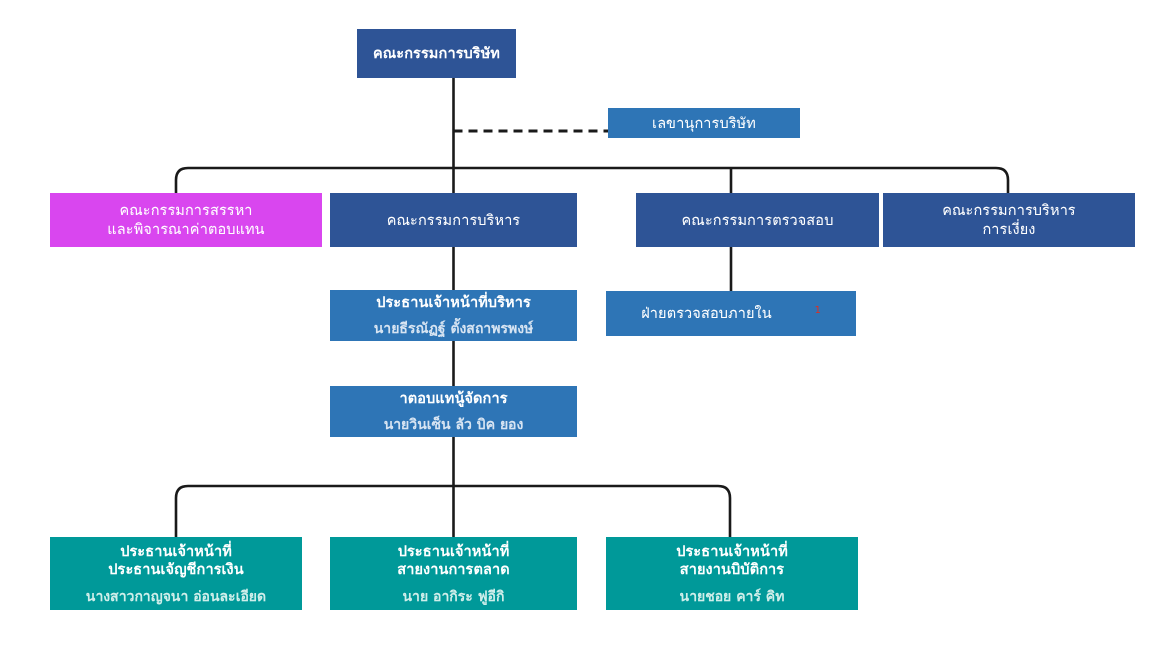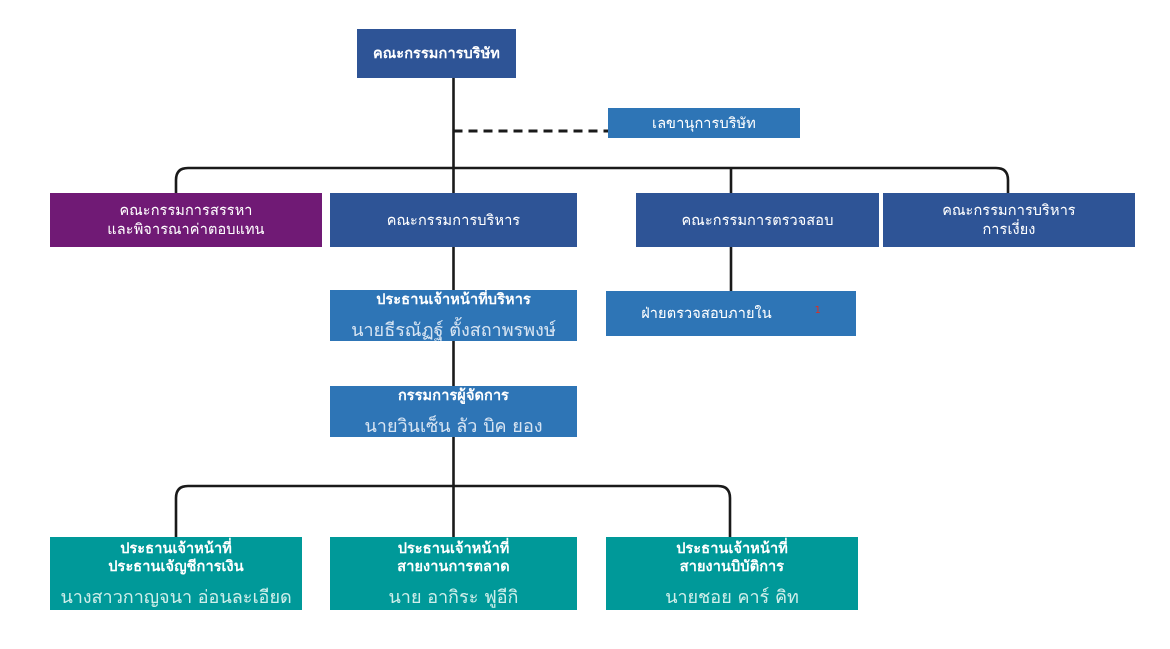--- a/index.html
+++ b/index.html
@@ -43,22 +43,22 @@
     letter-spacing: .1px;
     white-space: nowrap;
   }
   .node .title-plain {
     font-size: 14.5px;
     font-weight: 400;
     letter-spacing: .1px;
     white-space: nowrap;
   }
   .node .subtitle {
-    font-size: 18px;
-    font-weight: 400;
+    font-size: 14px;
+    font-weight: 700;
     color: #d7e4f2;
     margin-top: 9px;
     white-space: nowrap;
   }
   .node.teal .subtitle {
     color: #cfeeea;
   }
   .footnote-mark {
     color: #e03020;
     font-size: 9.5px;
@@ -93,21 +93,21 @@
   </svg>
 
   <div class="node" style="left:357px; top:29px; width:159px; height:49px; background:#2E5496;">
     <div class="title">คณะกรรมการบริษัท</div>
   </div>
 
   <div class="node" style="left:608px; top:108px; width:192px; height:30px; background:#2E75B6;">
     <div class="title-plain">เลขานุการบริษัท</div>
   </div>
 
-  <div class="node" style="left:50px; top:193px; width:272px; height:54px; background:#701a75;">
+  <div class="node" style="left:50px; top:193px; width:272px; height:54px; background:#d946ef;">
     <div class="title-plain">คณะกรรมการสรรหา</div>
     <div class="title-plain">และพิจารณาค่าตอบแทน</div>
   </div>
 
   <div class="node" style="left:330px; top:193px; width:247px; height:54px; background:#2E5496;">
     <div class="title-plain">คณะกรรมการบริหาร</div>
   </div>
 
   <div class="node" style="left:636px; top:193px; width:243px; height:54px; background:#2E5496;">
     <div class="title-plain">คณะกรรมการตรวจสอบ</div>
@@ -124,21 +124,21 @@
   </div>
 
   <div class="node" style="left:606px; top:291px; width:250px; height:45px; background:#2E75B6;">
     <div style="display:flex; align-items:flex-start;gap:41px;">
       <span class="title-plain">ฝ่ายตรวจสอบภายใน</span>
       <span class="footnote-mark">1</span>
     </div>
   </div>
 
   <div class="node" style="left:330px; top:386px; width:247px; height:51px; background:#2E75B6;">
-    <div class="title">กรรมการผู้จัดการ</div>
+    <div class="title">าตอบแทนู้จัดการ</div>
     <div class="subtitle">นายวินเซ็น ลัว บิค ยอง</div>
   </div>
 
   <div class="node teal" style="left:50px; top:537px; width:252px; height:73px; background:#009999;">
     <div class="title">ประธานเจ้าหน้าที่</div>
     <div class="title">ประธานเจัญชีการเงิน</div>
     <div class="subtitle">นางสาวกาญจนา อ่อนละเอียด</div>
   </div>
 
   <div class="node teal" style="left:330px; top:537px; width:247px; height:73px; background:#009999;">

